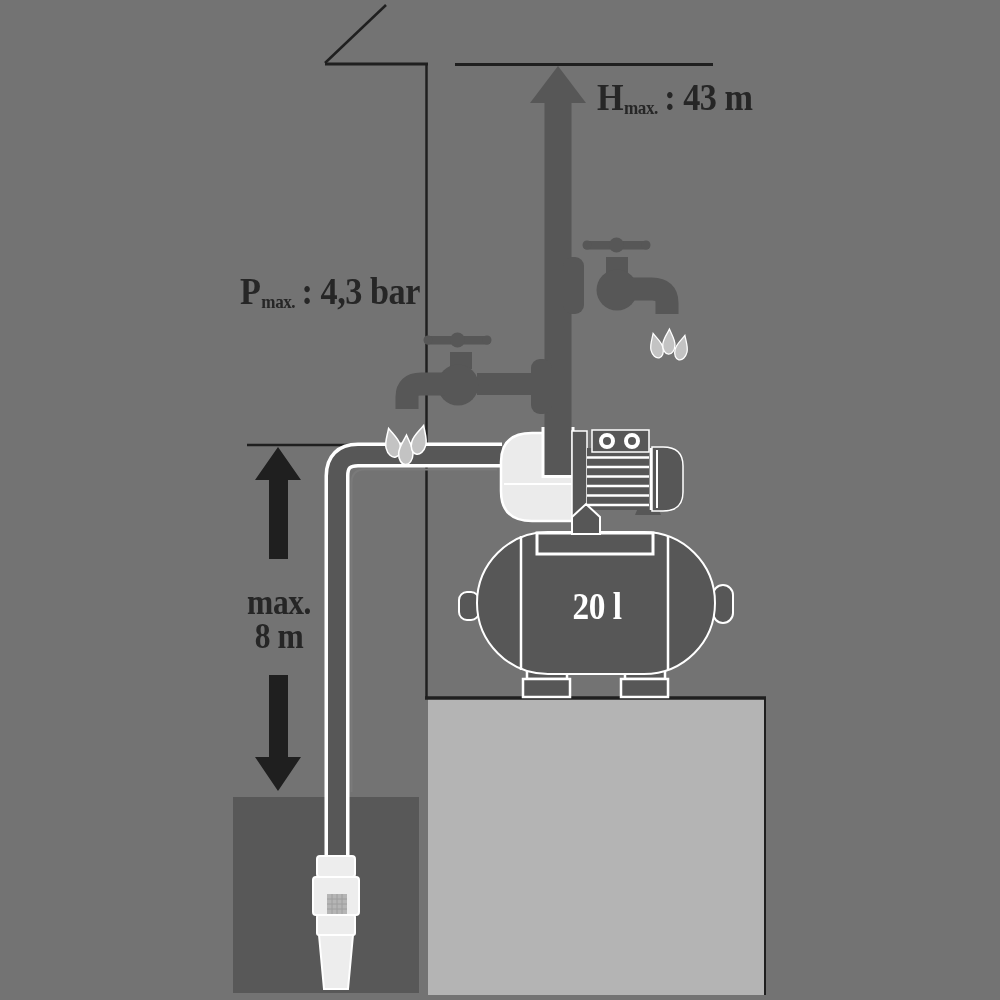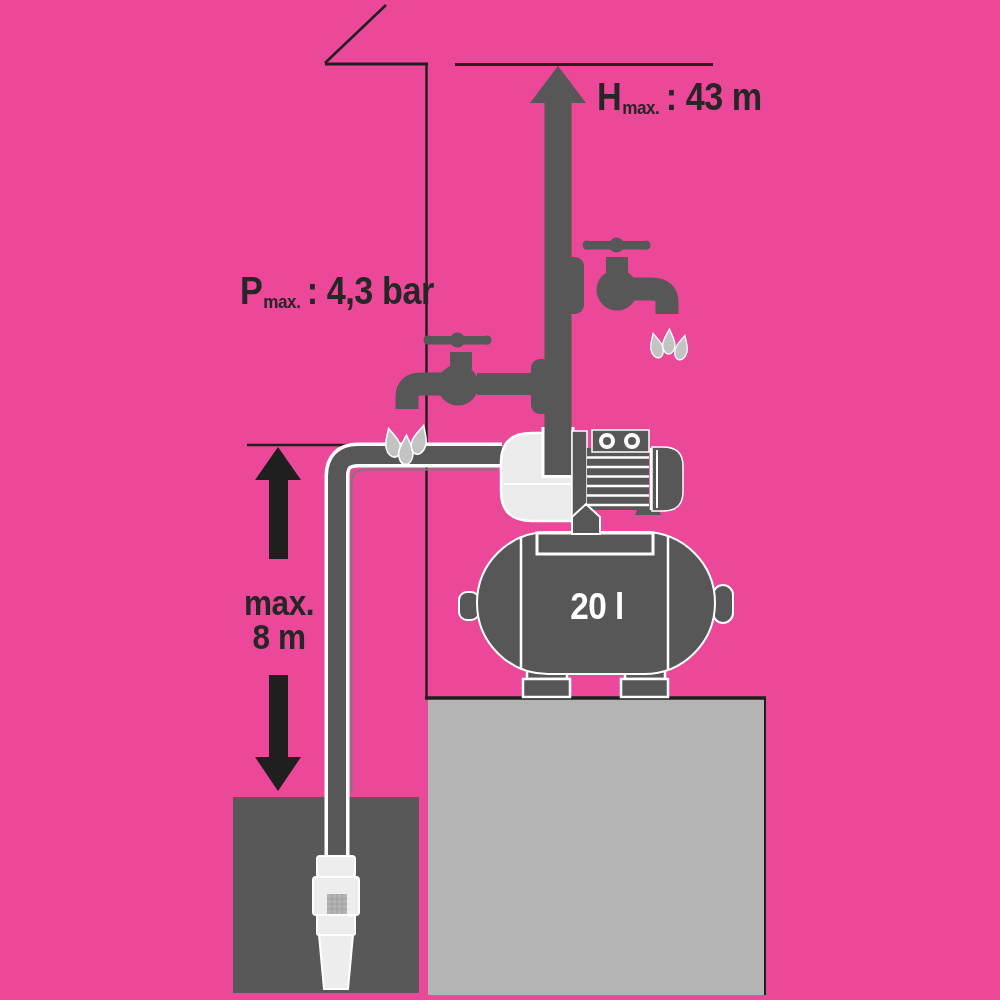--- a/index.html
+++ b/index.html
@@ -1,22 +1,22 @@
 <!DOCTYPE html>
 <html style="--pipe-gray: #575757; --ink: #1f1f1f; --platform-gray: #b4b4b4; --water-gray: #585858; --drop-gray: #c3c3c3; --pump-light: #ebebeb; --valve-light: #ededed; --mesh-gray: #b5b5b5; --text-dark: #262626; --white: #ffffff;"><head>
 <meta charset="utf-8">
 <style>
   :root{
     --pipe-gray:#575757; --ink:#1f1f1f; --platform-gray:#b4b4b4; --water-gray:#585858;
     --drop-gray:#c3c3c3; --pump-light:#ebebeb; --valve-light:#ededed; --mesh-gray:#b5b5b5;
     --text-dark:#262626; --white:#ffffff;
   }
   html,body{margin:0;padding:0;background:#fff;}
-  .stage{position:relative;width:1000px;height:1000px;background:#ec4899;overflow:hidden;
-         font-family:Liberation Sans, sans-serif;}
+  .stage{position:relative;width:1000px;height:1000px;background:#737373;overflow:hidden;
+         font-family:Liberation Serif, serif;}
   svg{position:absolute;left:0;top:0;}
   
   .ln{stroke:var(--ink);fill:none;}
   .pf{fill:var(--pipe-gray);}
   .ps{stroke:var(--pipe-gray);fill:none;}
   .ws{stroke:var(--white);fill:none;}
   .pfw{fill:var(--pipe-gray);stroke:var(--white);}
   .lightf{fill:var(--pump-light);stroke:var(--white);}
   .valvef{fill:var(--valve-light);stroke:var(--white);}
   .meshf{fill:var(--mesh-gray);}

